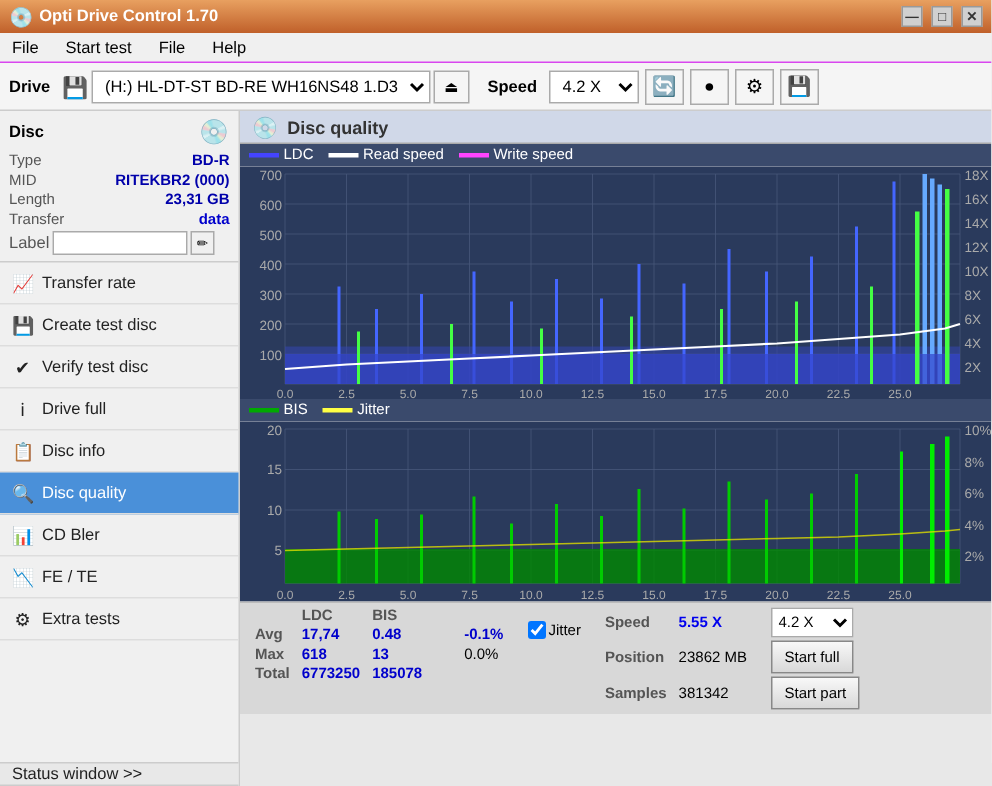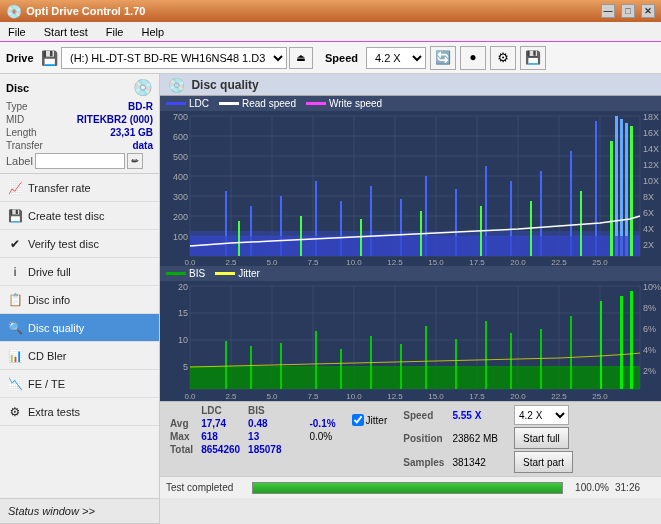--- a/index.html
+++ b/index.html
@@ -153,32 +153,31 @@
       color: #222;
     }
     .nav-item.active {
       background: #4a90d9;
       color: white;
     }
     .nav-icon { font-size: 12px; width: 14px; text-align: center; }
 
     
     .status-window-btn {
-      height: 26px;
+      height: 16px;
       display: flex;
       align-items: center;
       padding: 0 8px;
       font-size: 11px;
       cursor: pointer;
       color: #222;
       background: #e8e8e8;
       border-top: 1px solid #ccc;
       border-bottom: 1px solid #ccc;
       gap: 4px;
-      font-style: italic;
     }
 
     
     .right-panel {
       flex: 1;
       display: flex;
       flex-direction: column;
       background: #e8e8e8;
       overflow: hidden;
     }
@@ -630,21 +629,21 @@
         <tr>
           <td class="stats-label">Max</td>
           <td class="stats-blue">618</td>
           <td class="stats-blue">13</td>
           <td></td>
           <td></td>
           <td class="stats-black">0.0%</td>
         </tr>
         <tr>
           <td class="stats-label">Total</td>
-          <td class="stats-blue">8654260</td>
+          <td class="stats-blue">6773250</td>
           <td class="stats-blue">185078</td>
         </tr>
       </tbody>
         </table>
 
       <div style="display:flex;flex-direction:column;justify-content:flex-start;padding-top:10px;margin-left:4px;">
         <div class="jitter-check">
           <input type="checkbox" checked="" style="">
           <span>Jitter</span>
         </div>
@@ -677,24 +676,16 @@
             <td></td>
             <td>
               <button class="start-btn">Start part</button>
             </td>
           </tr>
         </tbody>
           </table>
       </div>
     </div>
 
-    <div class="progress-area">
-      <span class="status-text">Test completed</span>
-      <div class="progress-bar-outer">
-        <div class="progress-bar-inner" style="width:100%;"></div>
-      </div>
-      <span class="progress-pct">100.0%</span>
-      <span class="progress-time">31:26</span>
-    </div>
 
   </div>
 
 </div>
 
 </body></html>

